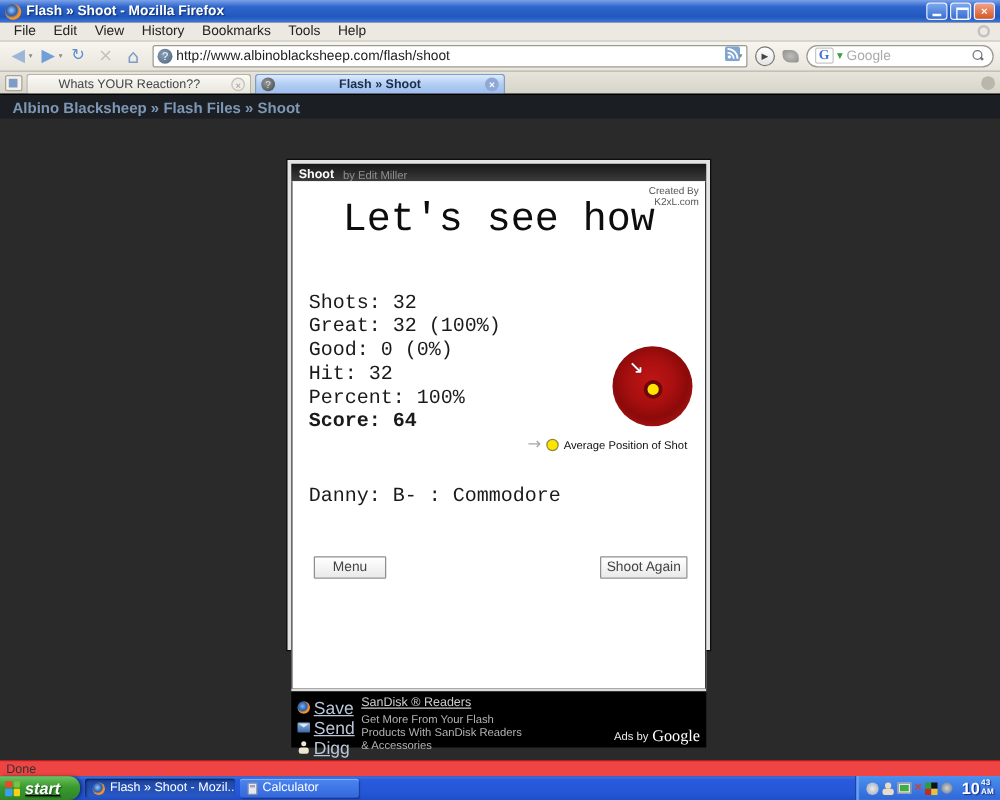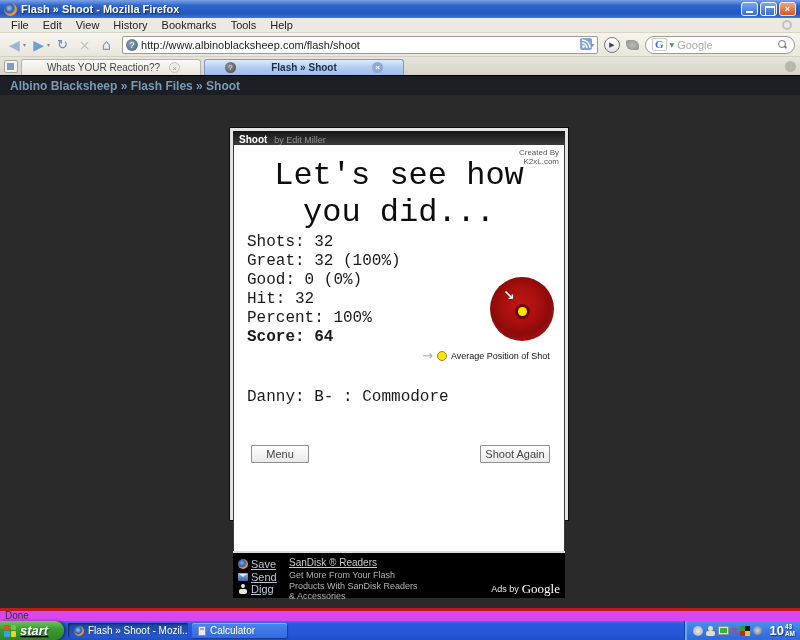--- a/index.html
+++ b/index.html
@@ -62,21 +62,21 @@
   .mag-icon { width:11px; height:11px; position:relative; flex:none; }
   .mag-icon::before { content:""; position:absolute; left:1px; top:1px; width:6px; height:6px; border:1.5px solid #777; border-radius:50%; }
   .mag-icon::after { content:""; position:absolute; left:7px; top:7px; width:3px; height:1.5px; background:#777; transform:rotate(45deg); }
 
   
   .tabbar { position:absolute; top:57px; left:0; right:0; height:18px;
     background:linear-gradient(#e7e4db,#d6d3c8); display:flex; align-items:flex-end; padding:1px 4px 0; gap:3px; }
   .tablist-icon { width:14px; height:13px; margin-bottom:1px; border:1px solid #a8a59a; border-radius:2px;
     background:#f4f2ea; position:relative; align-self:center; }
   .tablist-icon::after { content:""; position:absolute; left:2px; top:2px; width:7px; height:7px; background:#7d9cc8; }
-  .tab { height:16px; display:flex; align-items:center; gap:4px; padding:0 20px;
+  .tab { height:16px; display:flex; align-items:center; gap:4px; padding:0 4px;
     border:1px solid #b5b2a6; border-bottom:none; border-radius:3px 3px 0 0; font-size:10px; color:#444; }
   .tab.inactive { background:linear-gradient(#fbfaf7,#e8e5dc); width:180px; }
   .tab.active { background:linear-gradient(#dceafc 0%,#aecbf2 55%,#9dbdf0 100%); border-color:#7d9cc8;
     font-weight:bold; color:#1c2c4a; width:200px; }
   .tab .lbl { flex:1; text-align:center; white-space:nowrap; overflow:hidden; }
   .tab-close { width:11px; height:11px; border-radius:50%; font-size:8px; line-height:11px; text-align:center; flex:none; }
   .tab.inactive .tab-close { color:#999; border:1px solid #c4c1b6; background:#efede6; }
   .tab.active .tab-close { color:#fff; background:#8fa8d8; }
   .tab-favicon { width:11px; height:11px; border-radius:50%; flex:none;
     background:radial-gradient(circle at 40% 40%, #9a9a9a, #3a3f48); color:#ddd; font-size:8px; line-height:11px; text-align:center; font-weight:normal; }
@@ -118,38 +118,38 @@
   .gbtn { position:absolute; top:300px; height:18px; background:linear-gradient(#ffffff,#e9e9e9);
     border:1px solid #8f8f8f; font-size:11px; color:#444; font-family:"Liberation Sans", sans-serif;
     text-align:center; line-height:16px; border-radius:1px; }
   .gbtn.menu { left:17px; width:58px; }
   .gbtn.again { right:14px; width:70px; }
 
   
   .gad { height:47px; background:#000; display:flex; padding:4px 5px 2px; gap:7px; position:relative;
     font-family:"Liberation Sans", sans-serif; border-top:2px solid #dcdcdc; }
   .actions { width:44px; display:flex; flex-direction:column; justify-content:space-between; padding:1px 0; }
-  .action { display:flex; align-items:center; gap:3px; font-size:11px; color:#b9c6d8; text-decoration:underline; }
+  .action { display:flex; align-items:center; gap:3px; font-size:14px; color:#b9c6d8; text-decoration:underline; }
   .save-icon { width:10px; height:10px; border-radius:50%; flex:none;
     background:radial-gradient(circle at 40% 40%, #7fb0e8 0%, #2b5fae 40%, #ff9a2a 62%, #d35400 100%); }
   .send-icon { width:10px; height:8px; flex:none; background:linear-gradient(#8cb0dd,#3a6aaa); border-radius:1px; position:relative; }
   .send-icon::after { content:""; position:absolute; left:1px; top:1px; border-left:4px solid transparent;
     border-right:4px solid transparent; border-top:3px solid #dce8f6; }
   .digg-icon { width:10px; height:10px; flex:none; position:relative; }
   .digg-icon::before { content:""; position:absolute; left:3px; top:0; width:4px; height:4px; border-radius:50%; background:#efe6d2; }
   .digg-icon::after { content:""; position:absolute; left:1px; top:5px; width:8px; height:5px; border-radius:2px; background:#efe6d2; }
   .adcol { width:132px; }
   .adtitle { font-size:10px; font-weight:normal; color:#cccccc; text-decoration:underline; margin-bottom:2px; white-space:nowrap; }
   .adbody { font-size:9px; color:#b2b2b2; line-height:10.5px; }
   .adsby { position:absolute; right:5px; bottom:1px; font-size:9px; color:#e8e8e8; display:flex; gap:3px; align-items:center; }
   .google-word { font-family:"Liberation Serif", serif; font-size:13px; color:#fff; }
 
   
-  .statusbar { position:absolute; top:608px; left:0; right:0; height:13px; background:#d946ef;
-    border-top:3px solid #b91c1c; font-size:10px; color:#333; padding:0 5px; display:flex; align-items:flex-end; }
+  .statusbar { position:absolute; top:608px; left:0; right:0; height:13px; background:#ef4444;
+    border-top:1px solid #b91c1c; font-size:10px; color:#333; padding:0 5px; display:flex; align-items:center; }
 
   
   .taskbar { position:absolute; top:621px; left:0; right:0; height:19px;
     background:linear-gradient(#3a77e8 0%,#2a5ade 15%,#2456d6 70%,#1e4ec9 100%); display:flex; align-items:stretch; }
   .startbtn { width:64px; background:linear-gradient(#6cc45c 0%,#3a9a30 45%,#2f8527 100%);
     border-radius:0 9px 9px 0; display:flex; align-items:center; gap:4px; padding:0 8px 0 4px;
     box-shadow:2px 0 3px rgba(0,0,0,.45); flex:none;text-decoration:underline; }
   .winflag { width:12px; height:12px; display:grid; grid-template-columns:1fr 1fr; grid-template-rows:1fr 1fr; gap:1px; flex:none; }
   .winflag i { border-radius:1px; }
   .winflag .f1 { background:#e84a2a; } .winflag .f2 { background:#7ac143; }
@@ -266,21 +266,20 @@
       </div>
 
       <div class="gwhite">
         <div class="credit">
           <div>Created By</div>
           <div>K2xL.com</div>
         </div>
 
         <div class="gheading">
           <div>Let's see how</div>
-          <div>you did...</div>
         </div>
 
         <div class="gstats">
           <div>Shots: 32</div>
           <div>Great: 32 (100%)</div>
           <div>Good: 0 (0%)</div>
           <div>Hit: 32</div>
           <div>Percent: 100%</div>
           <div class="score">Score: 64</div>
         </div>

